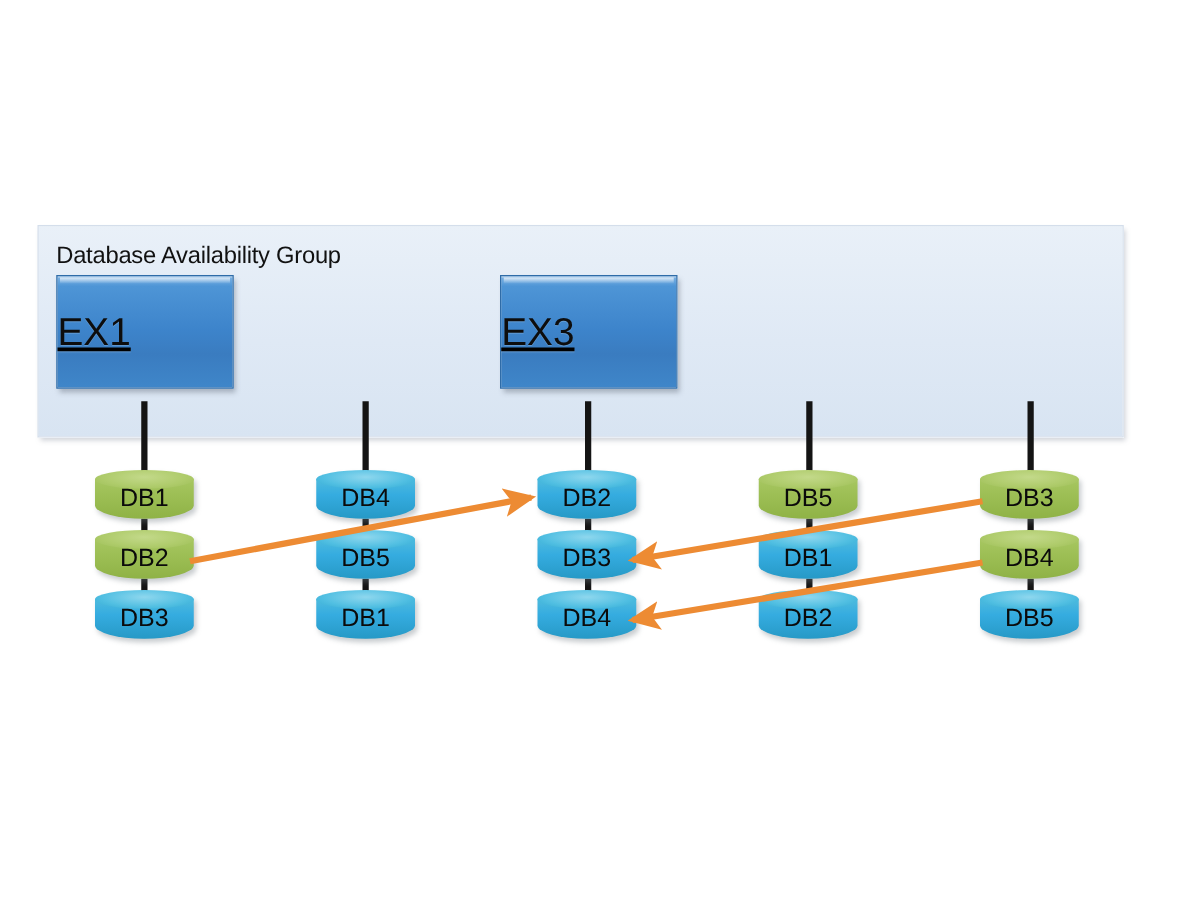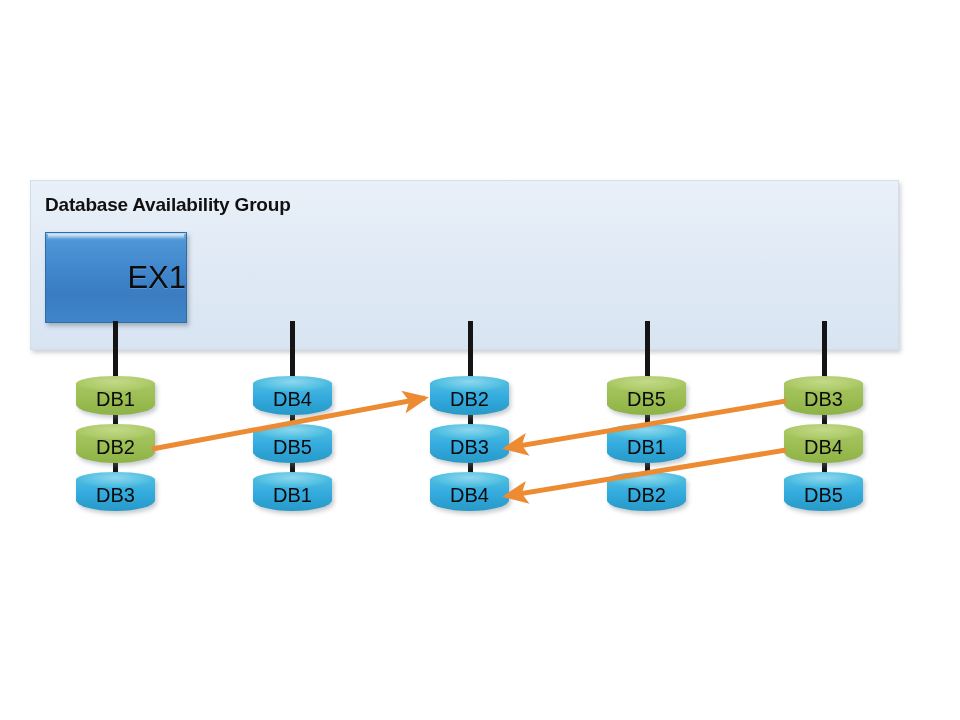--- a/index.html
+++ b/index.html
@@ -9,30 +9,30 @@
 
   
   #dag-container{
     position:absolute;left:30px;top:180px;width:867px;height:168px;
     background:linear-gradient(to bottom,#e9f0f8 0%,#dfe9f5 55%,#d8e4f2 100%);
     border:1px solid #d4deeb;
     box-shadow:2px 3px 4px rgba(120,130,145,.35);
   }
   #dag-title{
     position:absolute;left:14px;top:13px;
-    font-size:19px;color:#111;letter-spacing:-0.2px;white-space:nowrap;font-weight:bold;
+    font-size:19px;color:#111;letter-spacing:-0.2px;white-space:nowrap;
   }
 
   
   .ex-box{
-    position:absolute;top:232px;width:140px;height:89px;
+    position:absolute;top:220px;width:140px;height:89px;
     background:linear-gradient(to bottom,#7fb4e4 0%,#4e95d6 9%,#3d84cb 48%,#3a7cc0 70%,#3f86c9 100%);
     border:1px solid #2f6ca8;
     box-shadow:2px 3px 4px rgba(90,100,115,.42), inset 0 1px 0 rgba(255,255,255,.45);
-    display:flex;align-items:center;justify-content:flex-end;
+    display:flex;align-items:center;justify-content:flex-start;text-decoration:underline;
   }
   .ex-box::before{
     content:"";position:absolute;left:2px;right:2px;top:1px;height:5px;
     background:linear-gradient(to bottom,rgba(255,255,255,.75),rgba(255,255,255,0));
   }
   .ex-label{
     position:relative;font-size:31px;color:#0d0d0d;font-weight:400;
     text-shadow:0 1px 0 rgba(255,255,255,.18);
   }
 
@@ -69,20 +69,23 @@
 <body>
 
 <div id="stage">
 
   <div id="dag-container">
     <div id="dag-title">Database Availability Group</div>
   </div>
 
   <div class="ex-box" style="left:45px">
     <span class="ex-label">EX1</span>
+  </div>
+  <div class="ex-box" style="left:400px">
+    <span class="ex-label">EX3</span>
   </div>
 
   <div class="vline" style="left:113px;top:321px;height:60px"></div>
   <div class="vline" style="left:290px;top:321px;height:60px"></div>
   <div class="vline" style="left:468px;top:321px;height:60px"></div>
   <div class="vline" style="left:645px;top:321px;height:60px"></div>
   <div class="vline" style="left:822px;top:321px;height:60px"></div>
 
   <div class="vline" style="left:113px;top:415px;height:16px"></div>
   <div class="vline" style="left:113px;top:463px;height:16px"></div>

